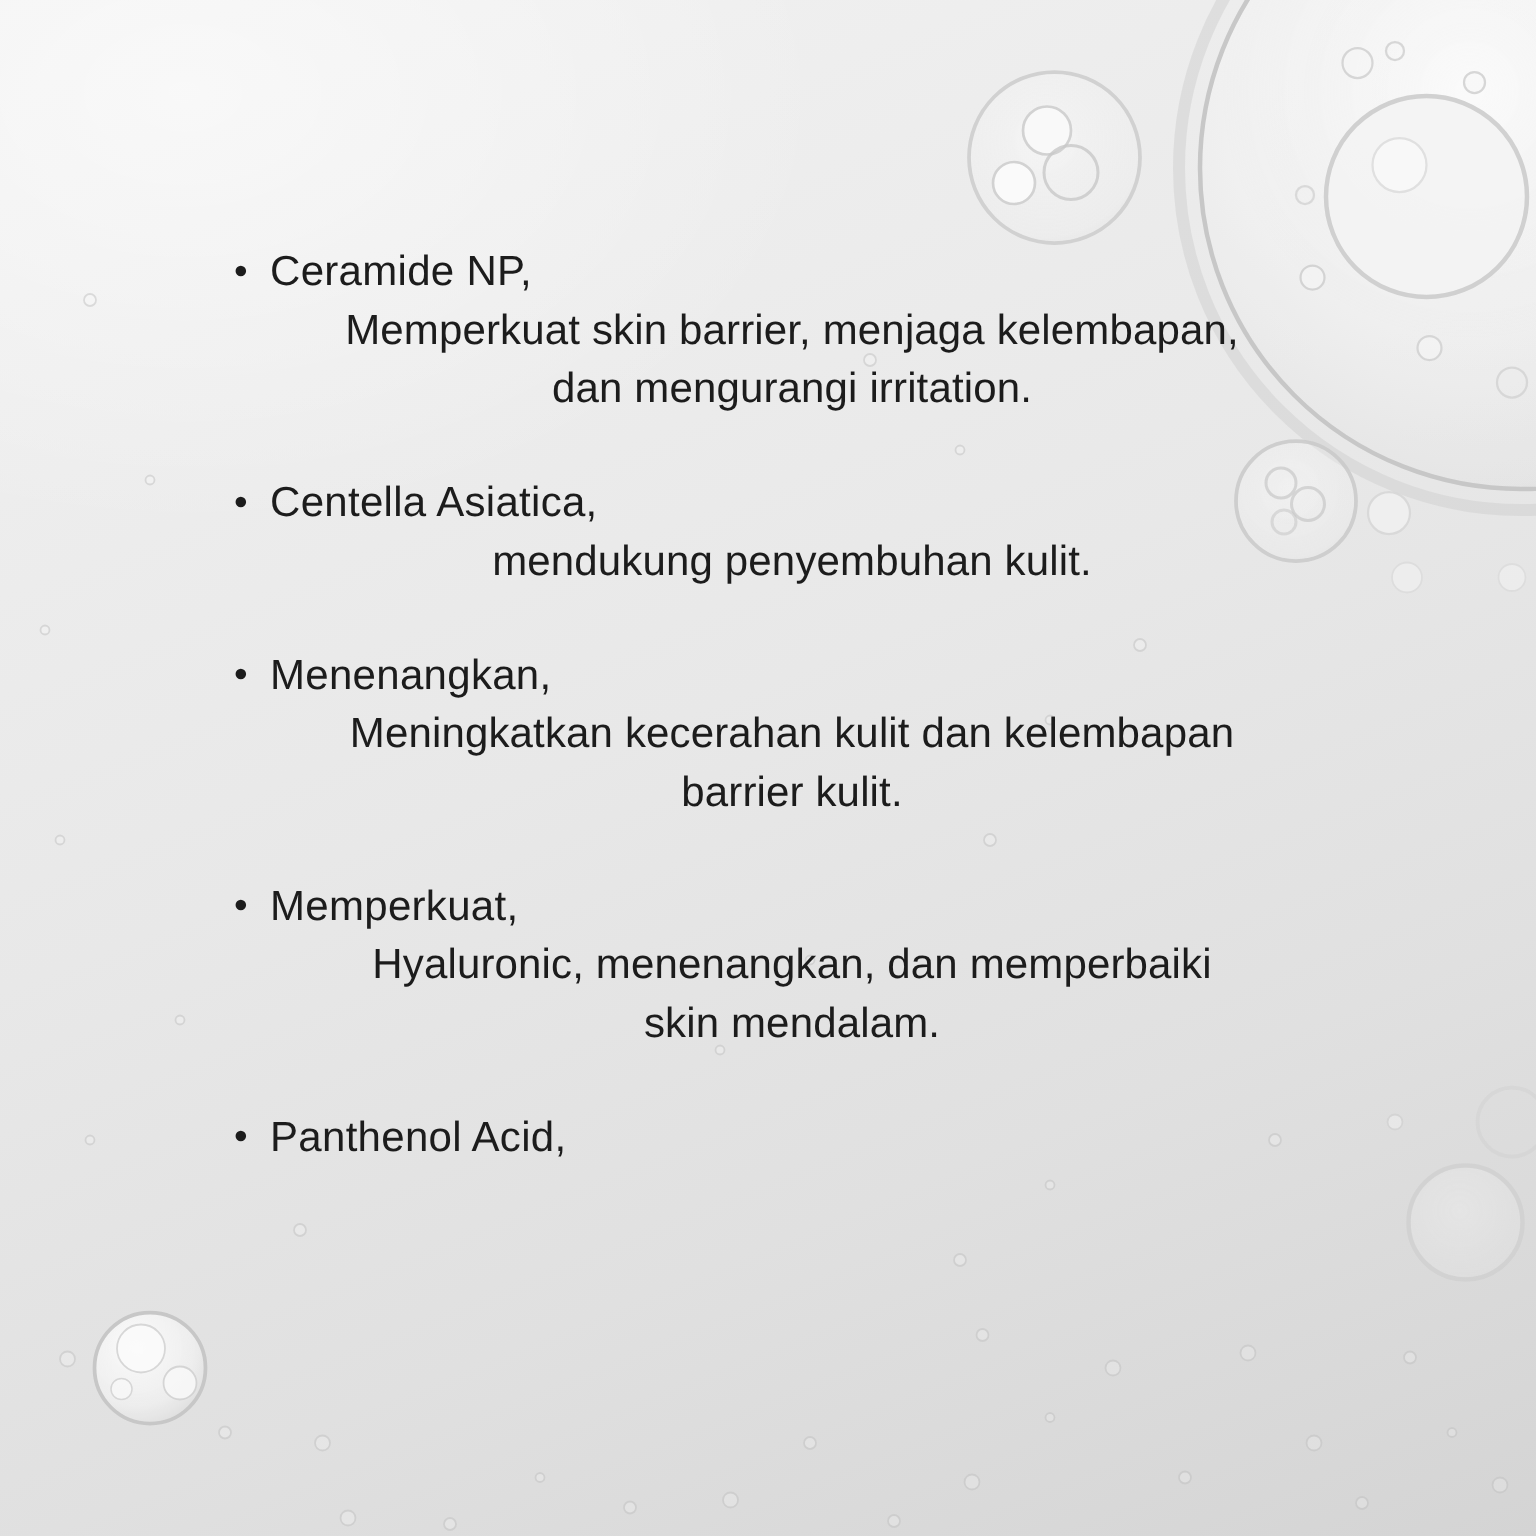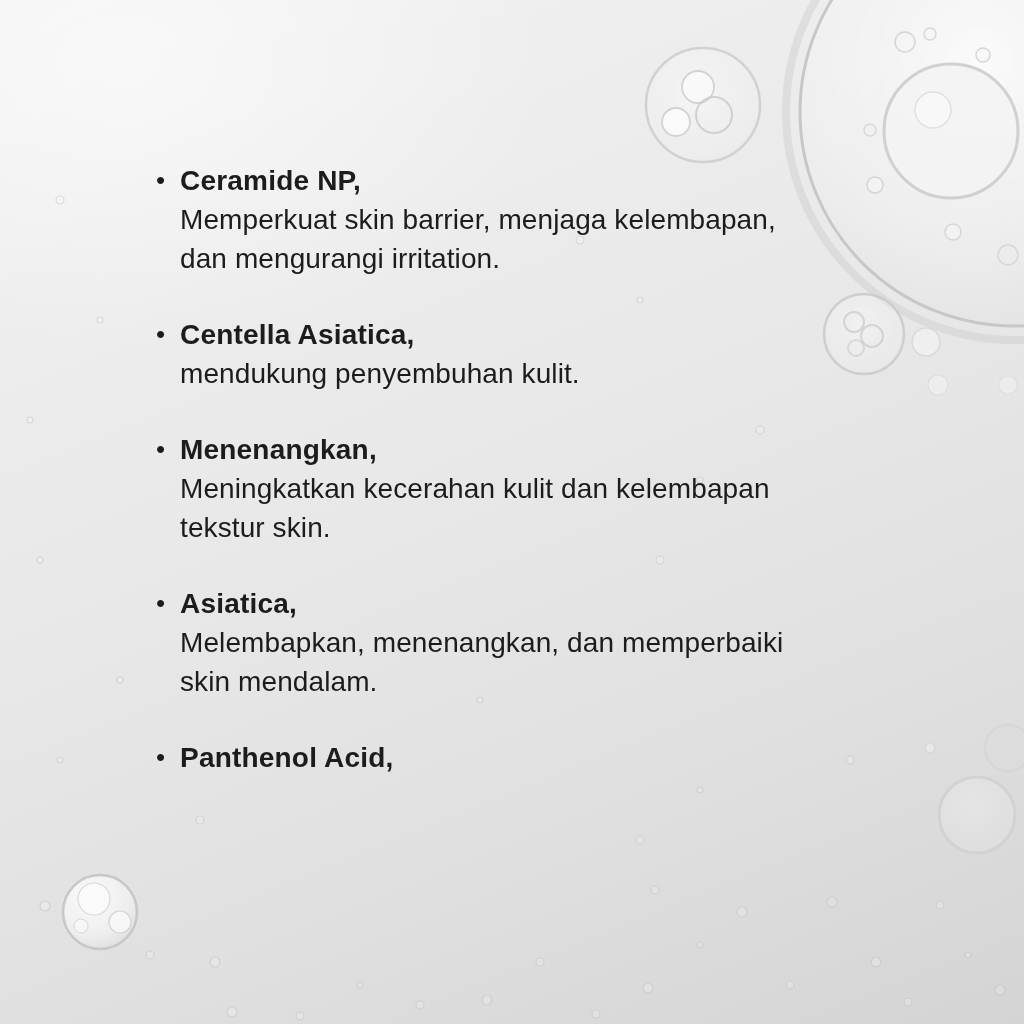--- a/index.html
+++ b/index.html
@@ -42,30 +42,31 @@
     position: absolute;
     left: 0;
     top: 0;
     font-size: 26px;
     line-height: 39px;
     color: var(--text);
   }
   .name {
     font-size: 28px;
     line-height: 39px;
-    font-weight: 700;
+    font-weight: 400;
     letter-spacing: 0.2px;
     white-space: nowrap;
   }
   .line {
     font-size: 28px;
     line-height: 39px;
     font-weight: 400;
     letter-spacing: 0.1px;
     white-space: nowrap;
+    text-align: center;
   }
 </style>
 </head>
 <body>
 
 <svg class="bubbles-svg" viewBox="0 0 1024 1024" aria-hidden="true">
   <defs>
     <radialGradient id="bigBubbleFill" cx="42%" cy="38%" r="70%">
       <stop offset="0%" stop-color="#ffffff" stop-opacity="0.85"></stop>
       <stop offset="55%" stop-color="#f4f4f4" stop-opacity="0.55"></stop>
@@ -183,27 +184,27 @@
   <div class="item">
     <span class="bullet">•</span>
     <div class="name">Centella Asiatica,</div>
     <div class="line">mendukung penyembuhan kulit.</div>
   </div>
 
   <div class="item">
     <span class="bullet">•</span>
     <div class="name">Menenangkan,</div>
     <div class="line">Meningkatkan kecerahan kulit dan kelembapan</div>
-    <div class="line">tekstur skin.</div>
-  </div>
-
-  <div class="item">
-    <span class="bullet">•</span>
-    <div class="name">Asiatica,</div>
-    <div class="line">Melembapkan, menenangkan, dan memperbaiki</div>
+    <div class="line">barrier kulit.</div>
+  </div>
+
+  <div class="item">
+    <span class="bullet">•</span>
+    <div class="name">Memperkuat,</div>
+    <div class="line">Hyaluronic, menenangkan, dan memperbaiki</div>
     <div class="line">skin mendalam.</div>
   </div>
 
   <div class="item">
     <span class="bullet">•</span>
     <div class="name">Panthenol Acid,</div>
   </div>
 
 </div>
 

